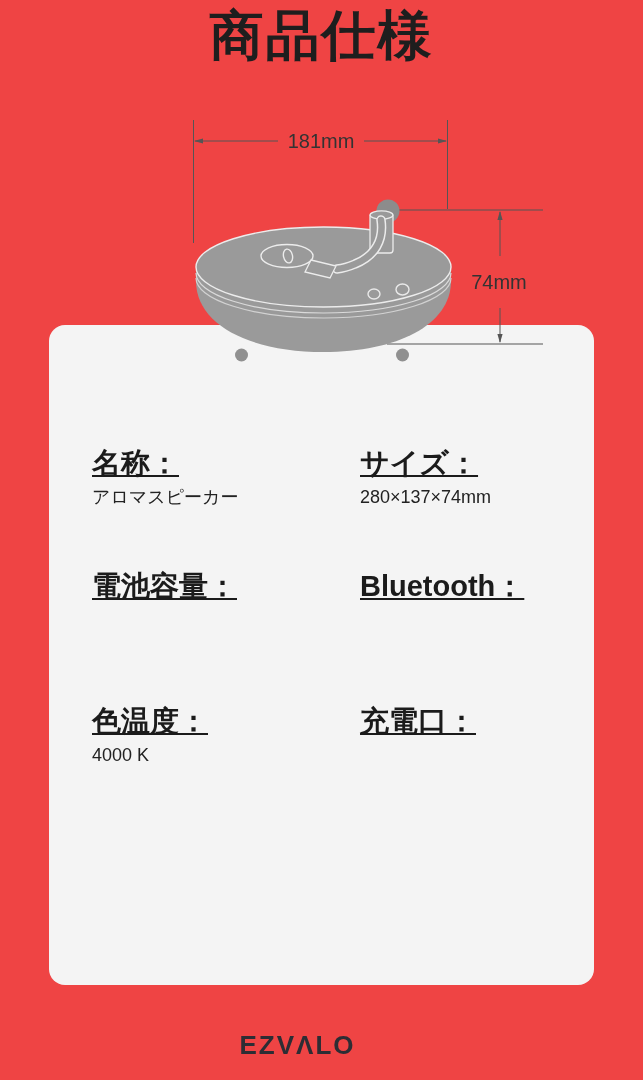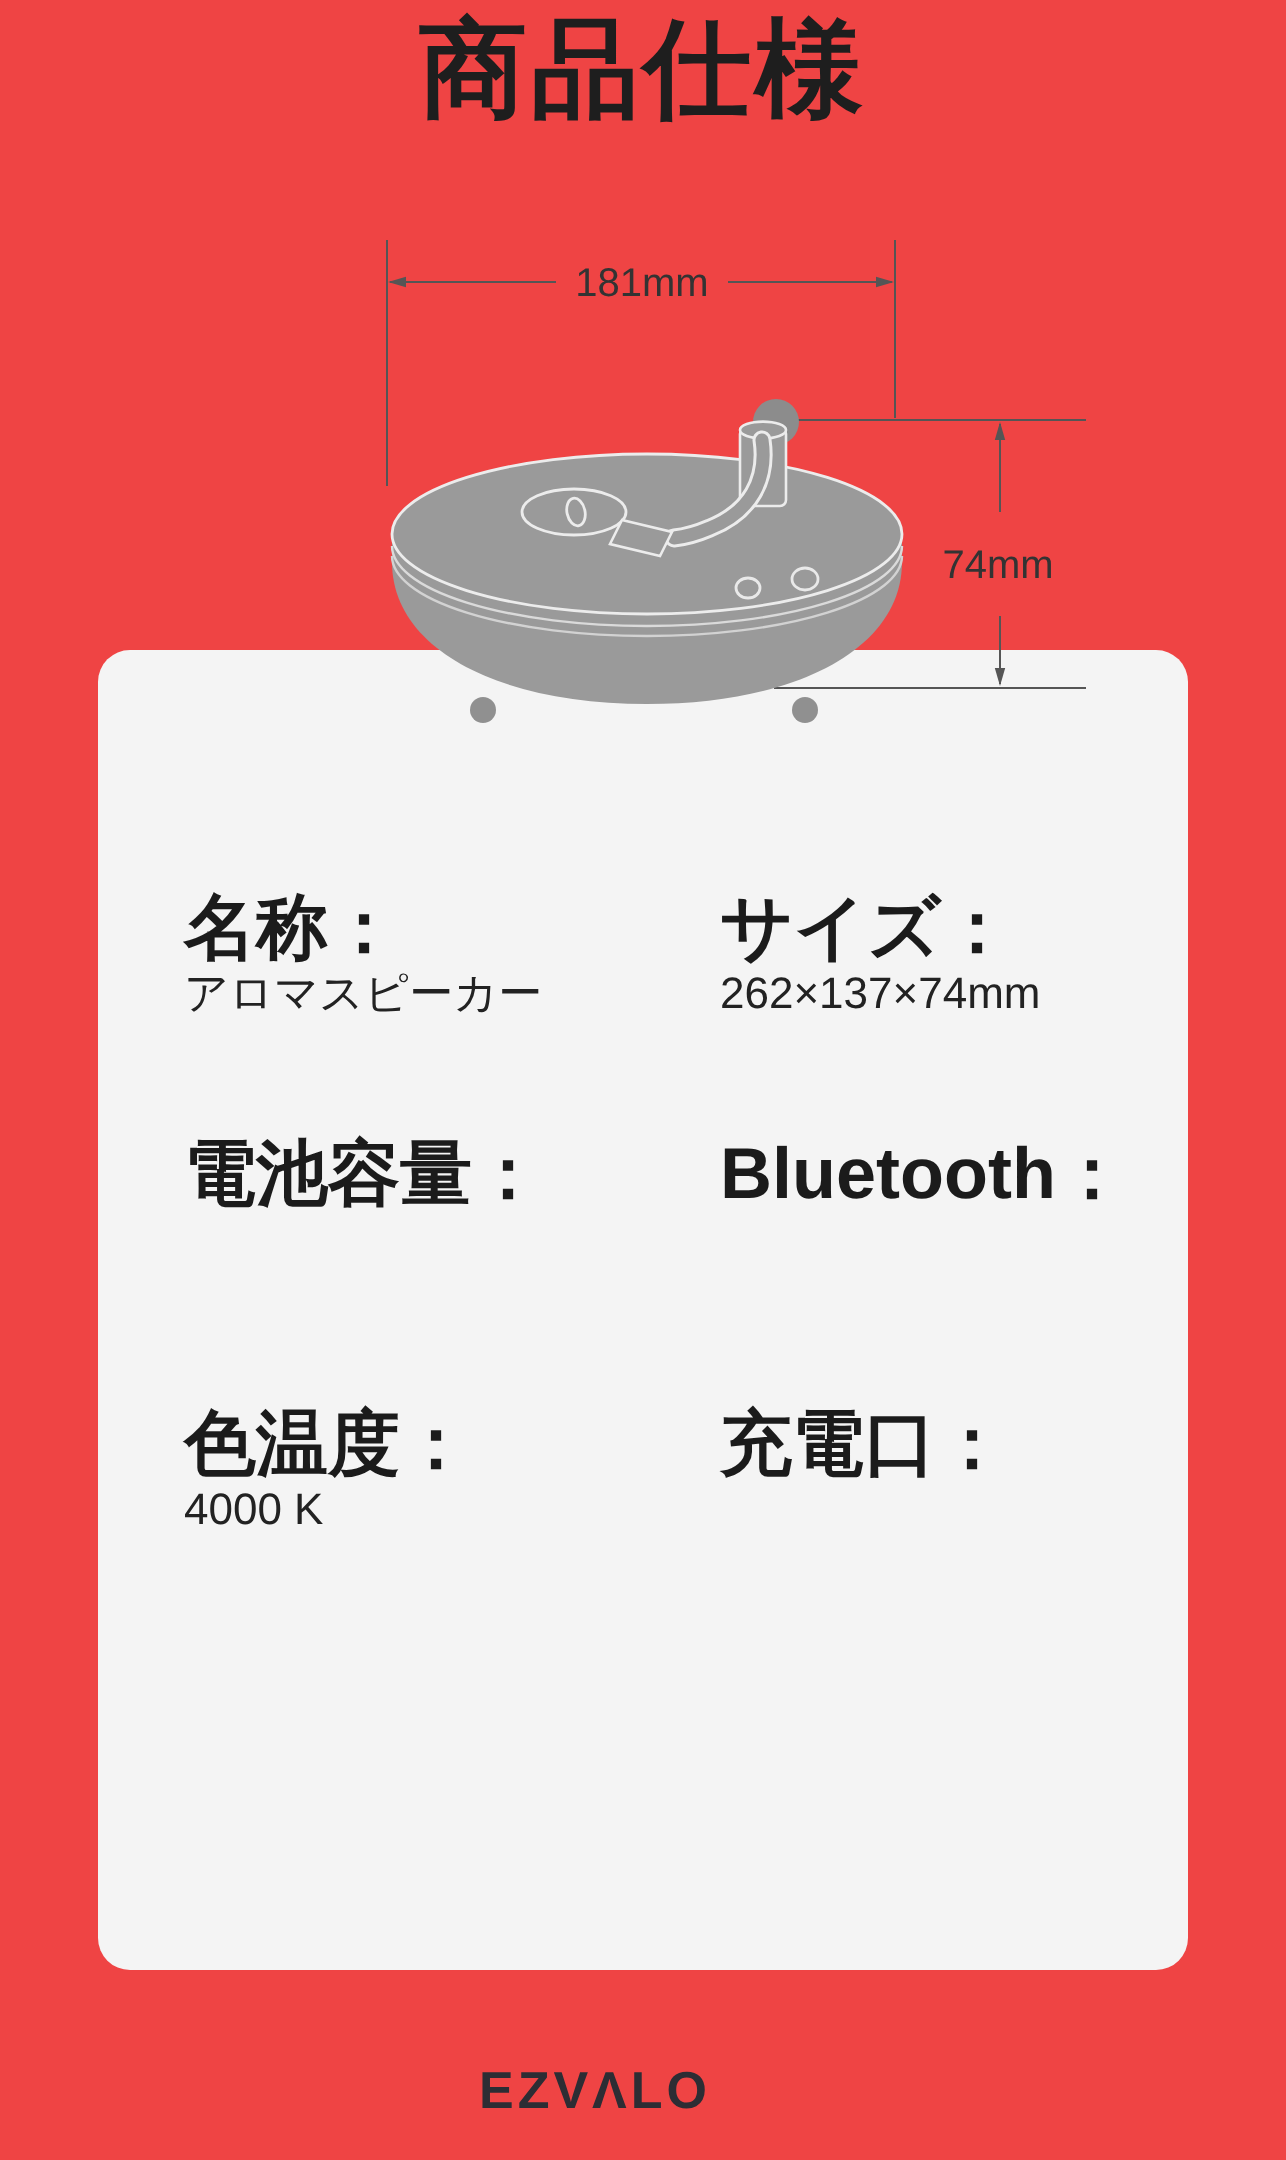--- a/index.html
+++ b/index.html
@@ -49,29 +49,30 @@
     font-size: 20px;
     fill: #333333;
   }
   .spec-item { position: absolute; }
   .spec-item.col-left  { left: 92px; }
   .spec-item.col-right { left: 360px; }
   .spec-item.row-1 { top: 447px; }
   .spec-item.row-2 { top: 570px; }
   .spec-item.row-3 { top: 705px; }
   .spec-label {
-    font-size: 36px;
+    font-size: 29px;
     font-weight: 700;
     line-height: 33px;
     color: #1b1b1b;
     white-space: nowrap;
+    text-decoration: underline;
   }
   .spec-value {
     margin-top: 4px;
-    font-size: 22px;
+    font-size: 18px;
     line-height: 26px;
     font-weight: 400;
     color: #222222;
     white-space: nowrap;
   }
   .brand-logo {
     position: absolute;
     top: 1030px;
     left: 0;
     width: 100%;
@@ -145,21 +146,21 @@
     </g>
   </svg>
 
   <div class="spec-item col-left row-1">
     <div class="spec-label">名称：</div>
     <div class="spec-value">アロマスピーカー</div>
   </div>
 
   <div class="spec-item col-right row-1">
     <div class="spec-label">サイズ：</div>
-    <div class="spec-value">262×137×74mm</div>
+    <div class="spec-value">280×137×74mm</div>
   </div>
 
   <div class="spec-item col-left row-2">
     <div class="spec-label">電池容量：</div>
   </div>
 
   <div class="spec-item col-right row-2">
     <div class="spec-label">Bluetooth：</div>
   </div>
 

